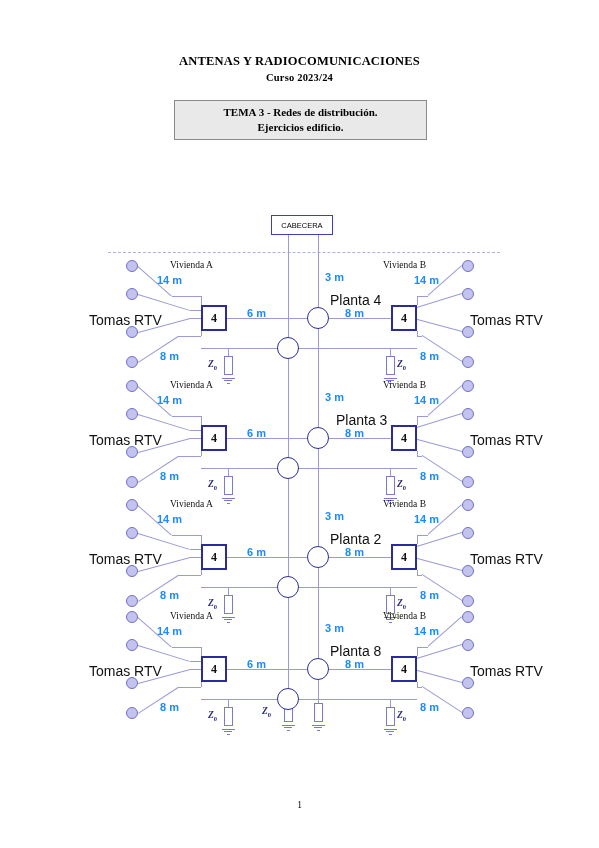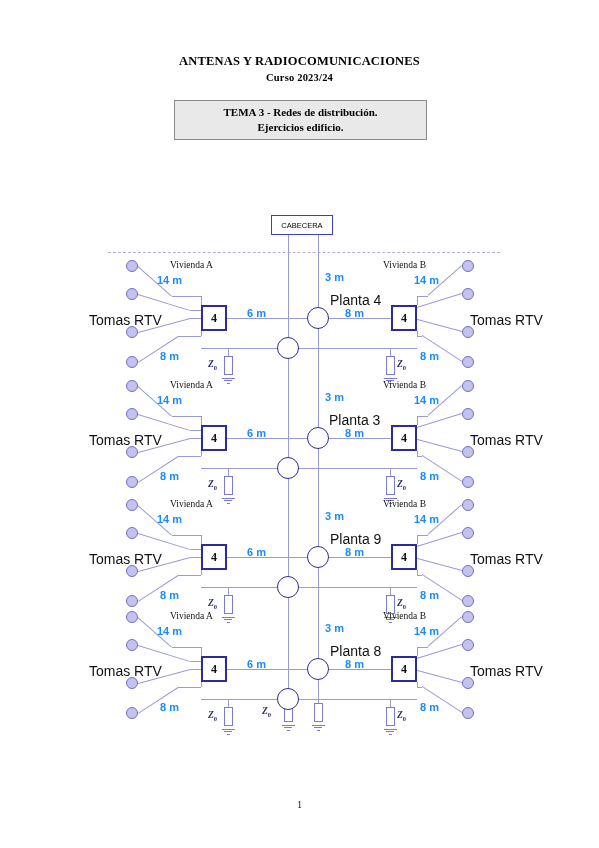--- a/index.html
+++ b/index.html
@@ -240,21 +240,21 @@
       <div class="lead" style="left:462px;top:452px;width:53.85164807134504px;transform:rotate(-164.9315118405078deg);"></div>
       <div class="hline" style="left:417px;top:438px;width:-7px;"></div>
       <div class="socket" style="left:462px;top:476px;"></div>
       <div class="lead" style="left:462px;top:482px;width:47.70744176750625px;transform:rotate(-146.97613244420336deg);"></div>
       <div class="hline" style="left:417px;top:456px;width:5px;"></div>
       <div class="vline" style="left:417px;top:451px;height:5px;"></div>
       <div class="blk" style="left:170px;top:380px;">Vivienda A</div>
       <div class="blk" style="left:383px;top:380px;">Vivienda B</div>
       <div class="blks" style="left:89px;top:432px;">Tomas RTV</div>
       <div class="blks" style="left:470px;top:432px;">Tomas RTV</div>
-      <div class="blks" style="left:329px;top:412px;">Planta 3</div>
+      <div class="blks" style="left:336px;top:412px;">Planta 3</div>
       <div class="mlab" style="left:325px;top:391px;">3 m</div>
       <div class="mlab" style="left:247px;top:427px;">6 m</div>
       <div class="mlab" style="left:345px;top:427px;">8 m</div>
       <div class="mlab" style="left:157px;top:394px;">14 m</div>
       <div class="mlab" style="left:160px;top:470px;">8 m</div>
       <div class="mlab" style="left:414px;top:394px;">14 m</div>
       <div class="mlab" style="left:420px;top:470px;">8 m</div>
       <div class="hline" style="left:227px;top:557px;width:80px;"></div>
       <div class="hline" style="left:329px;top:557px;width:62px;"></div>
       <div class="hline" style="left:201px;top:587px;width:76px;"></div>
@@ -304,21 +304,21 @@
       <div class="lead" style="left:462px;top:571px;width:53.85164807134504px;transform:rotate(-164.9315118405078deg);"></div>
       <div class="hline" style="left:417px;top:557px;width:-7px;"></div>
       <div class="socket" style="left:462px;top:595px;"></div>
       <div class="lead" style="left:462px;top:601px;width:47.70744176750625px;transform:rotate(-146.97613244420336deg);"></div>
       <div class="hline" style="left:417px;top:575px;width:5px;"></div>
       <div class="vline" style="left:417px;top:570px;height:5px;"></div>
       <div class="blk" style="left:170px;top:499px;">Vivienda A</div>
       <div class="blk" style="left:383px;top:499px;">Vivienda B</div>
       <div class="blks" style="left:89px;top:551px;">Tomas RTV</div>
       <div class="blks" style="left:470px;top:551px;">Tomas RTV</div>
-      <div class="blks" style="left:330px;top:531px;">Planta 9</div>
+      <div class="blks" style="left:330px;top:531px;">Planta 2</div>
       <div class="mlab" style="left:325px;top:510px;">3 m</div>
       <div class="mlab" style="left:247px;top:546px;">6 m</div>
       <div class="mlab" style="left:345px;top:546px;">8 m</div>
       <div class="mlab" style="left:157px;top:513px;">14 m</div>
       <div class="mlab" style="left:160px;top:589px;">8 m</div>
       <div class="mlab" style="left:414px;top:513px;">14 m</div>
       <div class="mlab" style="left:420px;top:589px;">8 m</div>
       <div class="hline" style="left:227px;top:669px;width:80px;"></div>
       <div class="hline" style="left:329px;top:669px;width:62px;"></div>
       <div class="hline" style="left:201px;top:699px;width:76px;"></div>

